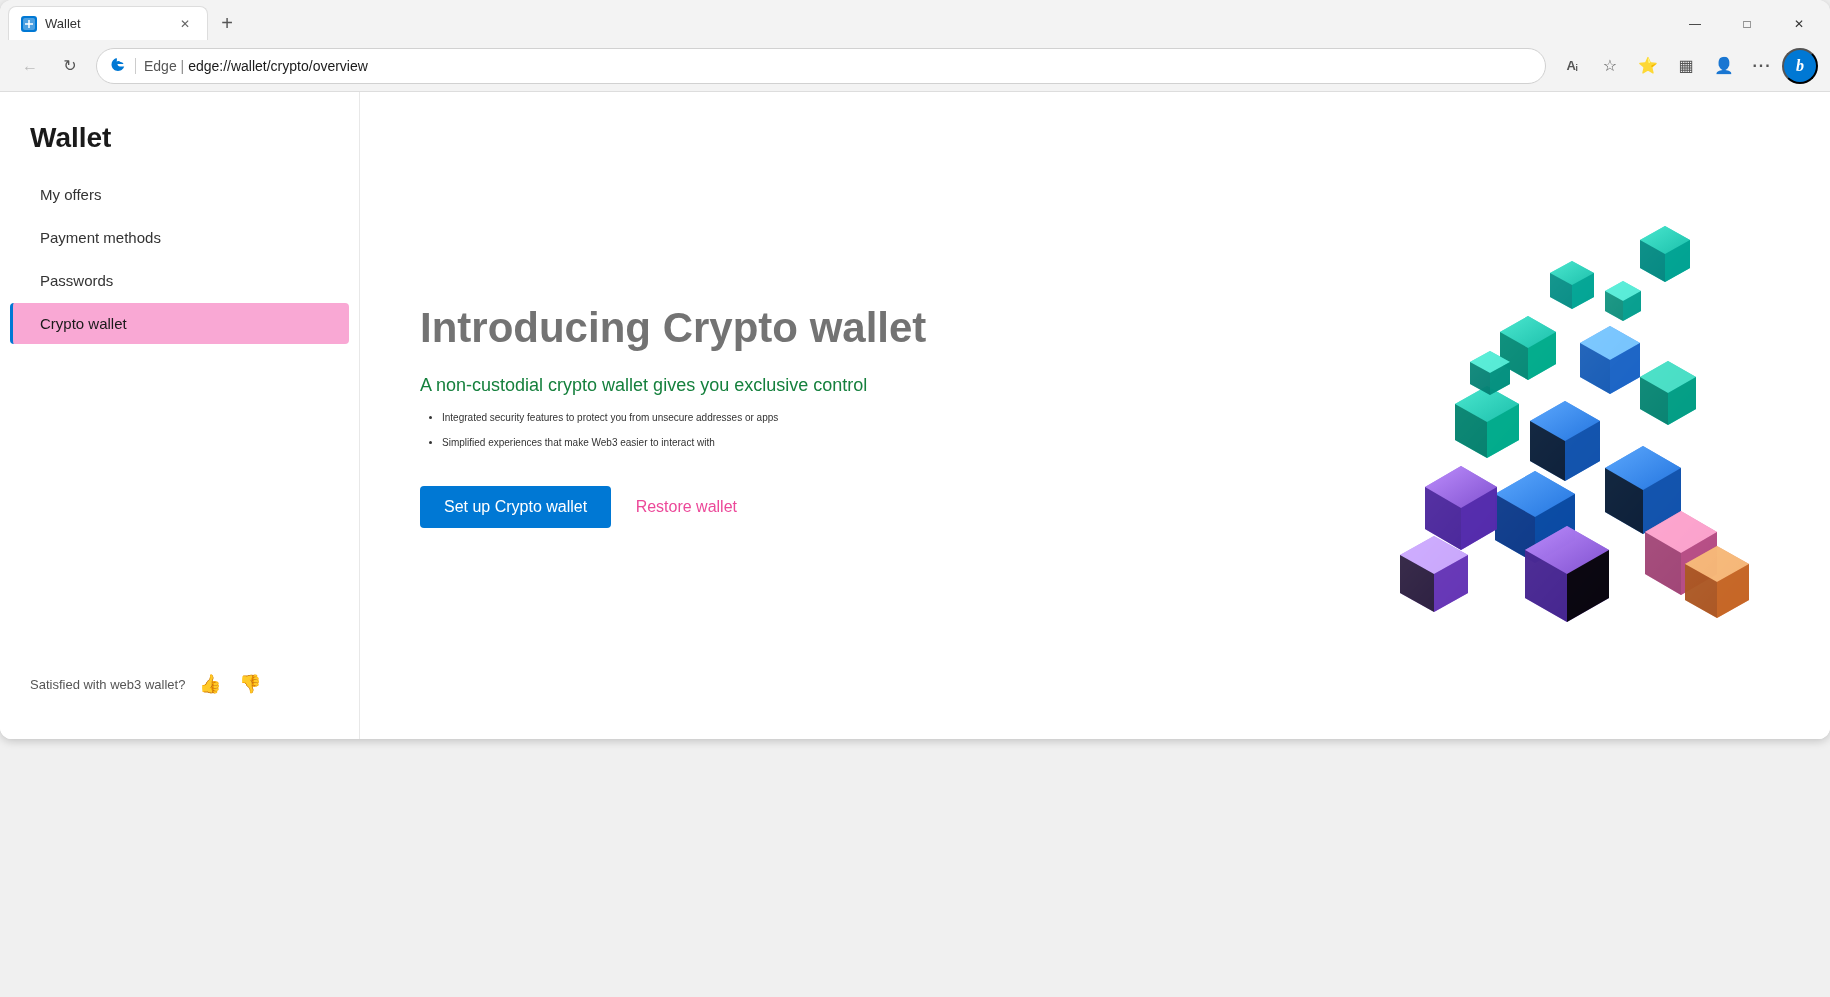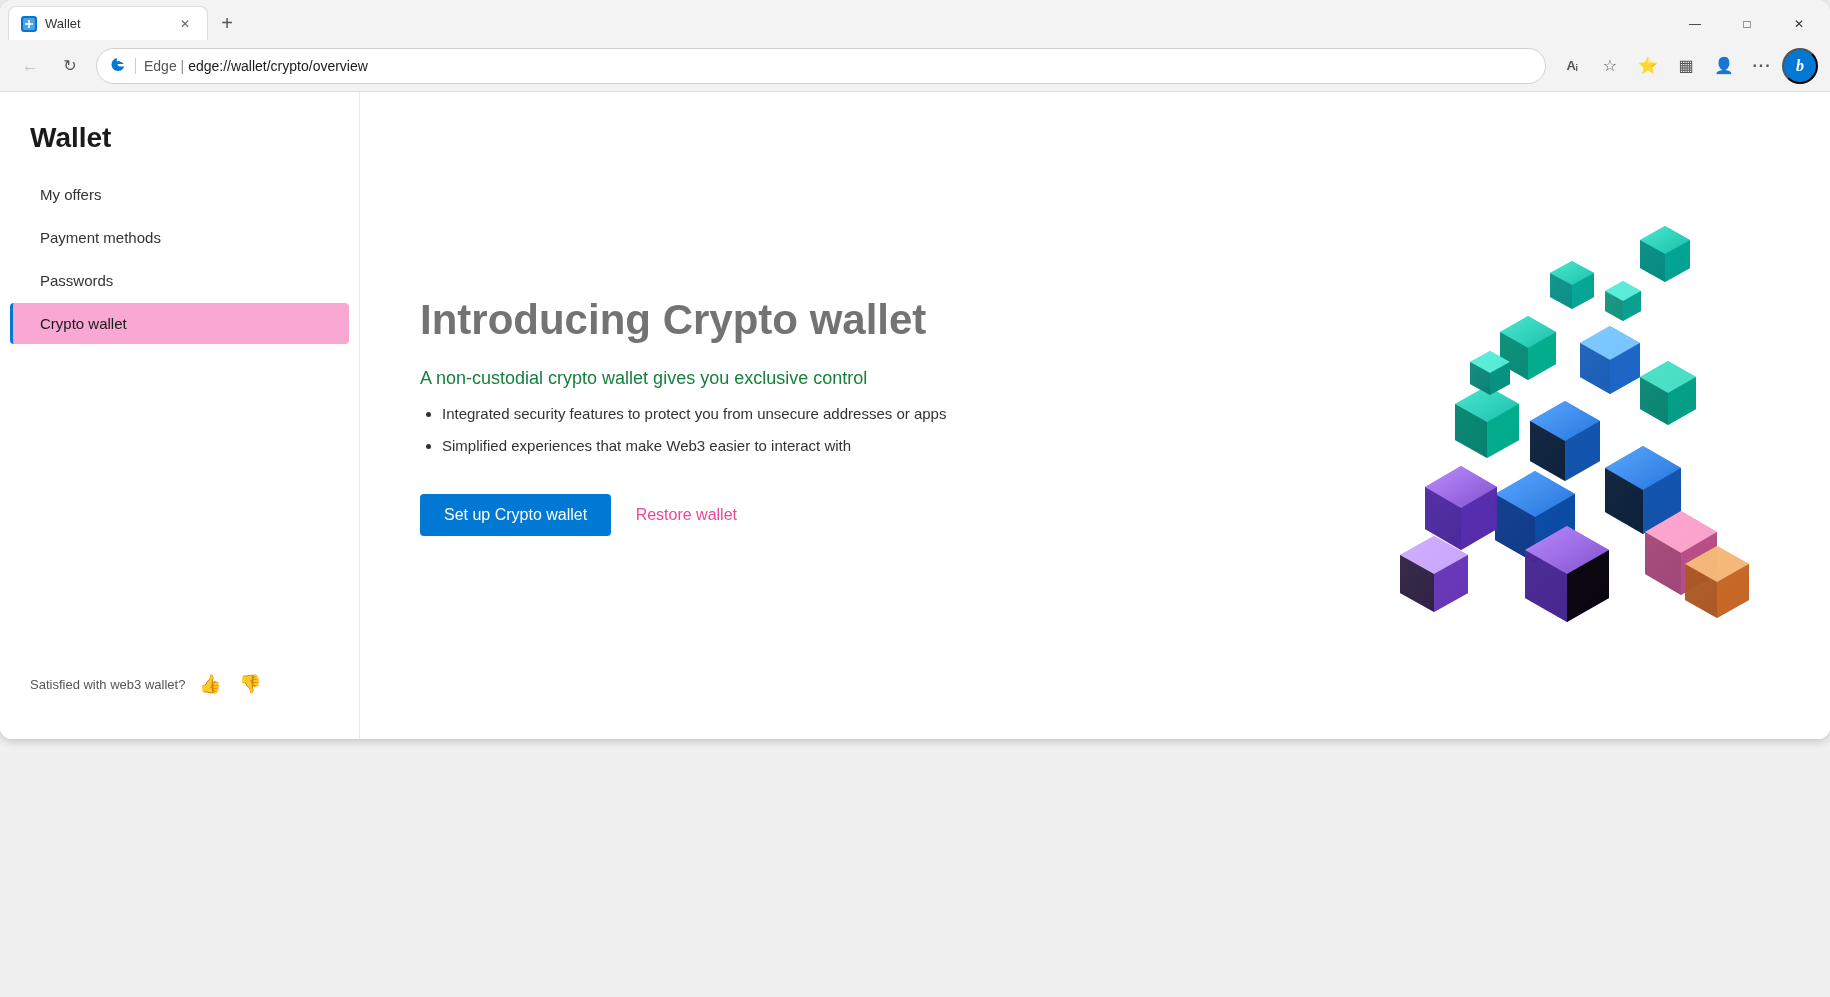--- a/index.html
+++ b/index.html
@@ -42,21 +42,21 @@
     .sidebar-footer { margin-top: auto; padding: 20px 30px; }
     .feedback-row { display: flex; align-items: center; gap: 10px; font-size: 13px; color: #555; }
     .feedback-btn { background: transparent; border: none; cursor: pointer; font-size: 18px; color: #555; padding: 4px; }
 
     
     .main-panel { flex: 1; background: white; display: flex; align-items: center; padding: 40px 60px; overflow: hidden; position: relative; }
     .content-left { max-width: 600px; z-index: 1; }
     .content-left h1 { font-size: 42px; font-weight: 600; color: #737373; line-height: 1.2; margin-bottom: 20px; }
     .content-left .subtitle { font-size: 18px; color: #15803d; line-height: 1.4; margin-bottom: 12px; }
     .feature-list { list-style: disc; padding-left: 22px; margin-bottom: 36px; }
-    .feature-list li { font-size: 15px; color: #333; margin-bottom: 10px; line-height: 1.5; }
+    .feature-list li { font-size: 10px; color: #333; margin-bottom: 10px; line-height: 1.5; }
     .btn-primary { background: #0078d4; color: white; border: none; padding: 12px 24px; font-size: 16px; font-weight: 500; border-radius: 4px; cursor: pointer; margin-right: 20px; }
     .btn-link { background: transparent; border: none; color: #ec4899; font-size: 16px; font-weight: 500; cursor: pointer; }
 
     
     .crypto-visual { position: absolute; right: 60px; top: 50%; transform: translateY(-50%); width: 420px; height: 420px; }
 
     
     .cubes-svg { width: 420px; height: 420px; }
   </style>
 </head>

